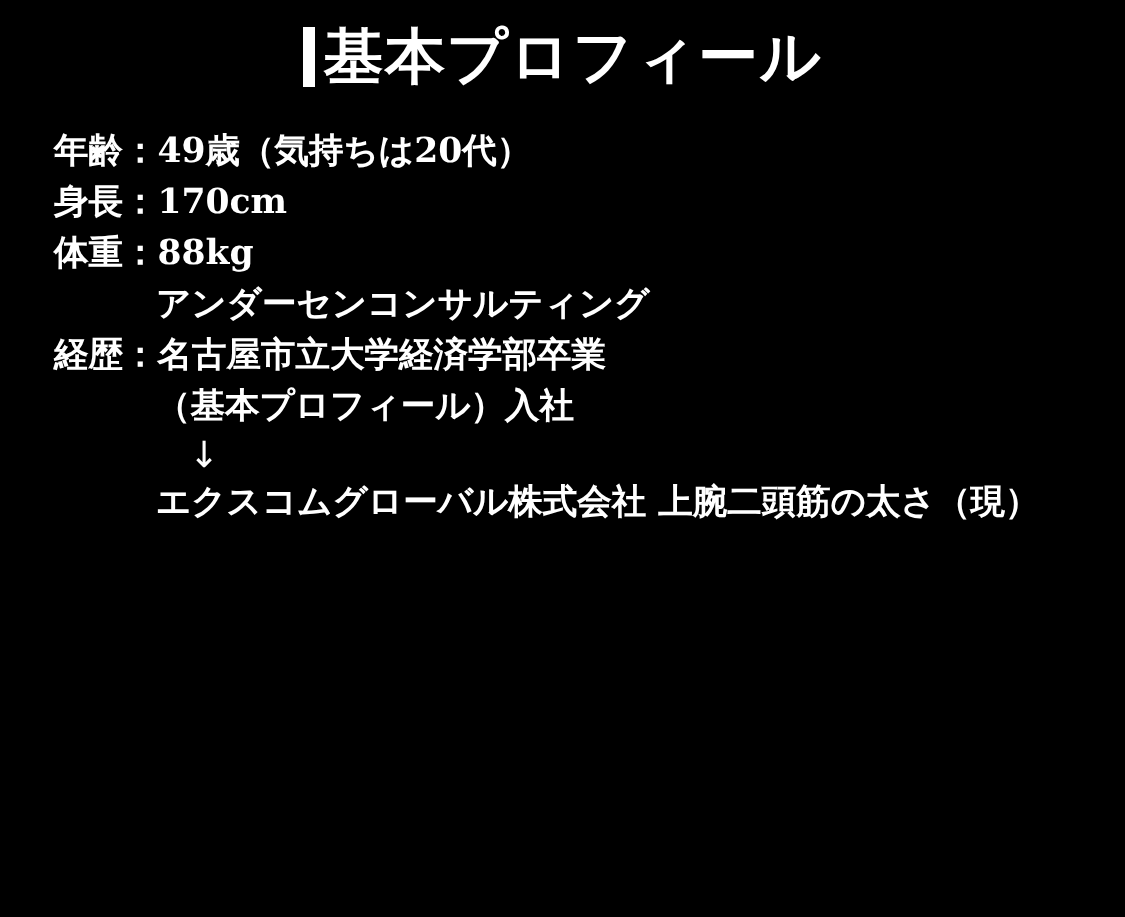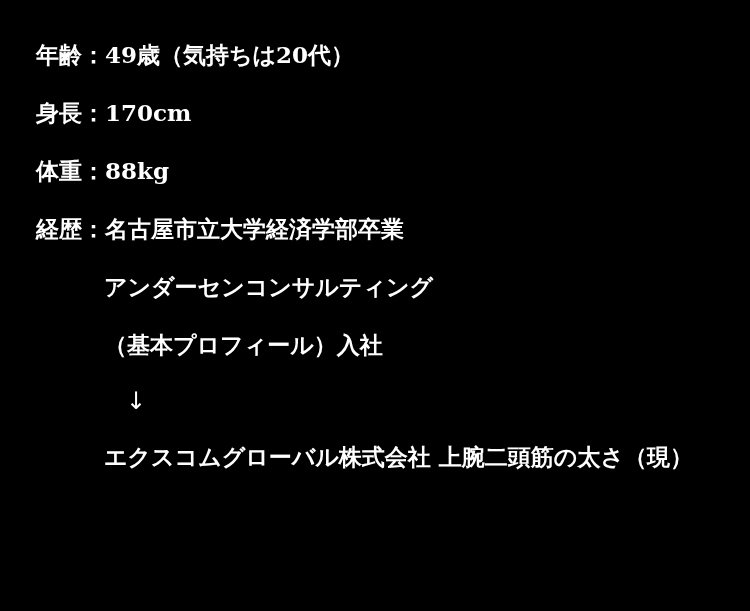--- a/index.html
+++ b/index.html
@@ -51,46 +51,49 @@
   .body-block {
     padding: 14px 0 0 36px;
   }
   .line {
     font-family: "DejaVu Serif", "Liberation Serif", serif;
     font-weight: bold;
     font-size: 23px;
     line-height: 34px;
     color: #ffffff;
     white-space: nowrap;
-    margin-top: 24px;
   }
   .indent-1 { padding-left: 68px; }
   .indent-arrow { padding-left: 90px; }
   .gap { height: 22px; }
 
   .arrow-glyph {
     font-family: "DejaVu Sans", sans-serif;
     font-size: 24px;
     line-height: 30px;
     font-weight: normal;
   }
 </style>
 </head>
 <body>
 
 <div class="slide">
 
+  <div class="title-row">
+    <div class="title-bar"></div>
+    <div class="title-text">基本プロフィール</div>
+  </div>
 
   <div class="body-block">
 
     <div class="line">年齢：49歳（気持ちは20代）</div>
     <div class="line">身長：170cm</div>
     <div class="line">体重：88kg</div>
+    <div class="line indent-1">アンダーセンコンサルティング</div>
     <div class="line">経歴：名古屋市立大学経済学部卒業</div>
-    <div class="line indent-1">アンダーセンコンサルティング</div>
     <div class="line indent-1">（基本プロフィール）入社</div>
     <div class="line indent-arrow arrow-glyph">↓</div>
     <div class="line indent-1">エクスコムグローバル株式会社 上腕二頭筋の太さ（現）</div>
 
     <div class="gap"></div>
 
 
   </div>
 </div>
 

